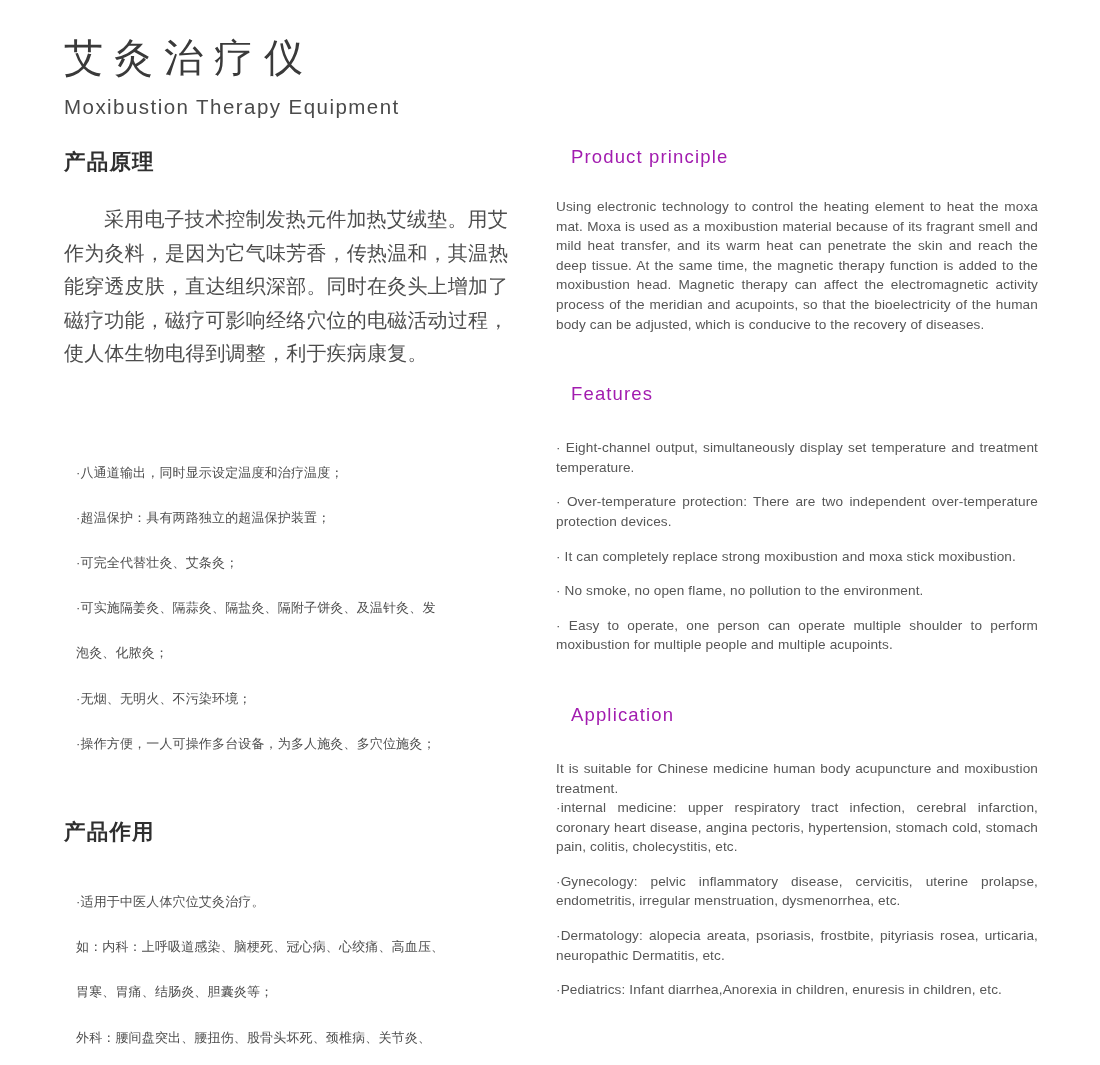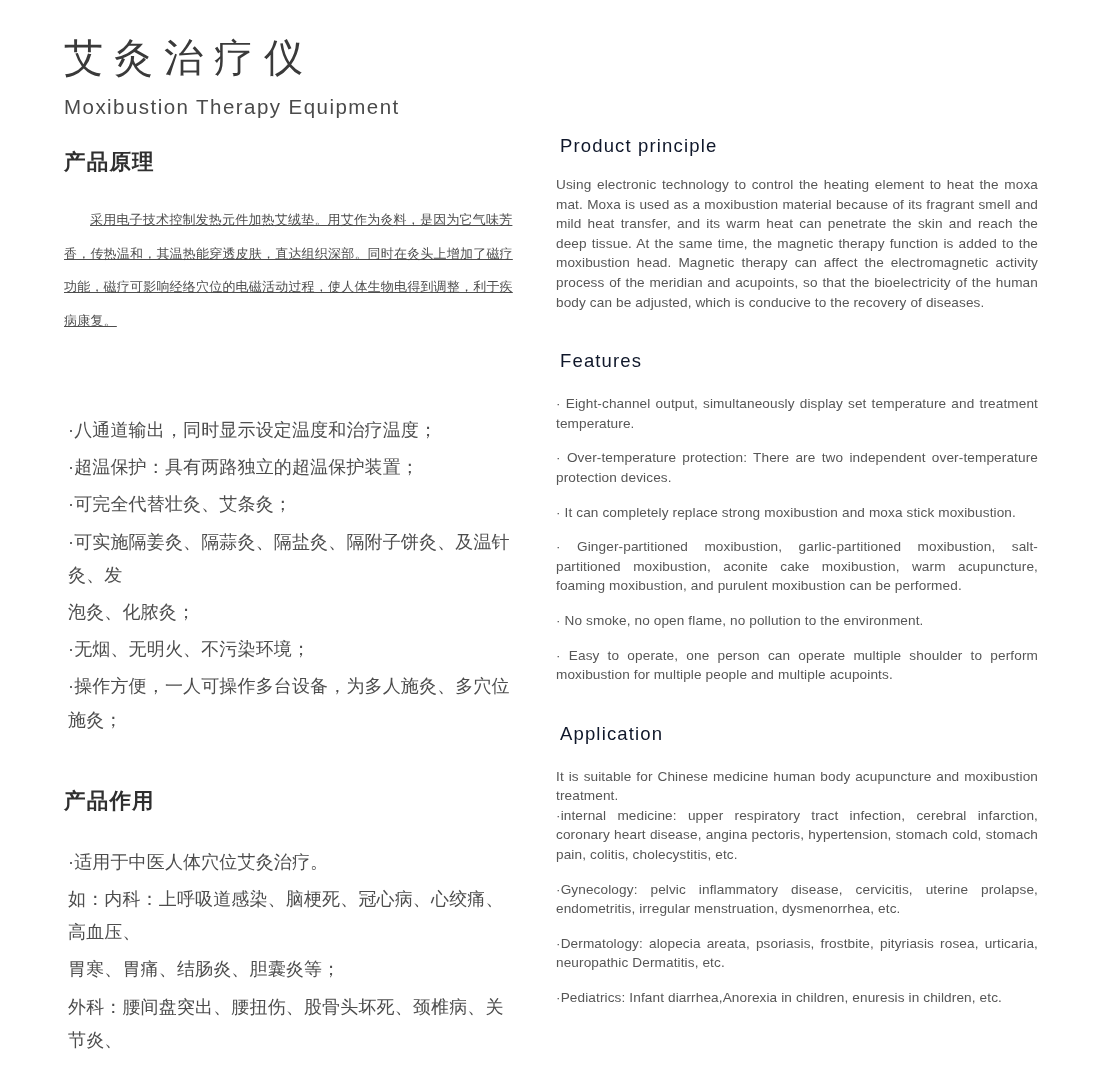--- a/index.html
+++ b/index.html
@@ -68,47 +68,46 @@
     font-size: 21.5px;
     line-height: 28px;
     color: #2f2f2f;
     font-weight: 700;
     letter-spacing: 1.2px;
     margin: 0;
   }
   .h-en {
     font-size: 18.5px;
     line-height: 24px;
-    color: #0f172a;
+    color: #a21caf;
     font-weight: 400;
     letter-spacing: 1.15px;
-    margin: 4px;
+    margin: 15px;
   }
 
   
   .cn-para {
-    font-size: 13px;
+    font-size: 20px;
     line-height: 33.5px;
     color: #4d4d4d;
     margin: 0;
     text-indent: 2em;
     letter-spacing: 0.2px;
-    text-decoration: underline;
   }
   .cn-list {
     list-style: none;
     margin: 0;
     padding: 0;
   }
   .cn-list li {
-    font-size: 18px;
+    font-size: 13px;
     line-height: 33.2px;
     color: #4d4d4d;
     letter-spacing: 0.15px;
-    margin: 4px;
+    margin: 12px;
     padding: 0;
   }
 
   
   .ind-1 { padding-left: 0; }
   .ind-2 { padding-left: 1.15em; }
   .ind-3 { padding-left: 3.6em; }
   .ind-4 { padding-left: 5.1em; }
 
   
@@ -200,23 +199,20 @@
       <div class="en-block">
         <p class="en-para last-left"> · Eight-channel output, simultaneously display set temperature and treatment temperature.</p>
       </div>
       <div class="en-block">
         <p class="en-para last-left"> · Over-temperature protection: There are two independent over-temperature protection devices.</p>
       </div>
       <div class="en-block">
         <p class="en-para last-left"> · It can completely replace strong moxibustion and moxa stick moxibustion.</p>
       </div>
       <div class="en-block">
-        <p class="en-para last-left"> · Ginger-partitioned moxibustion, garlic-partitioned moxibustion, salt-partitioned moxibustion, aconite cake moxibustion, warm acupuncture, foaming moxibustion, and purulent moxibustion can be performed.</p>
-      </div>
-      <div class="en-block">
         <p class="en-para last-left"> · No smoke, no open flame, no pollution to the environment.</p>
       </div>
       <div class="en-block">
         <p class="en-para last-left"> · Easy to operate, one person can operate multiple shoulder to perform moxibustion for multiple people and multiple acupoints.</p>
       </div>
     </section>
 
     <div class="gap-xl"></div>
 
     <section>

